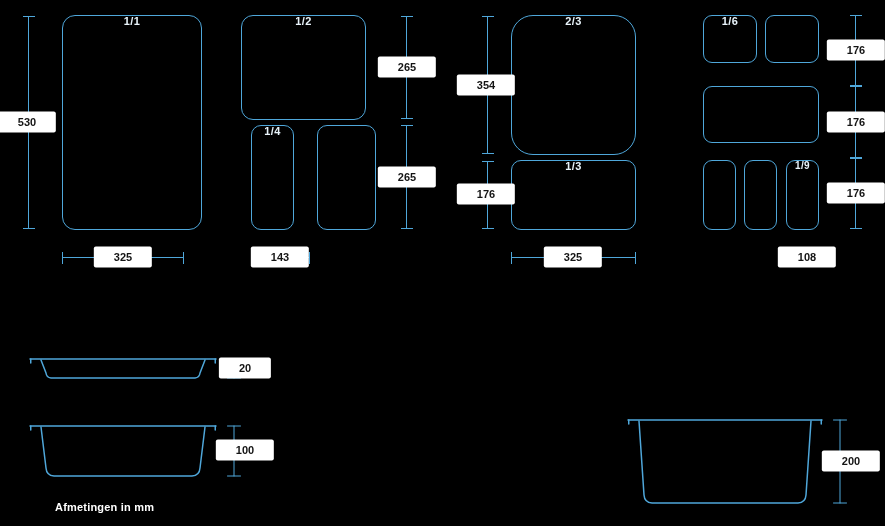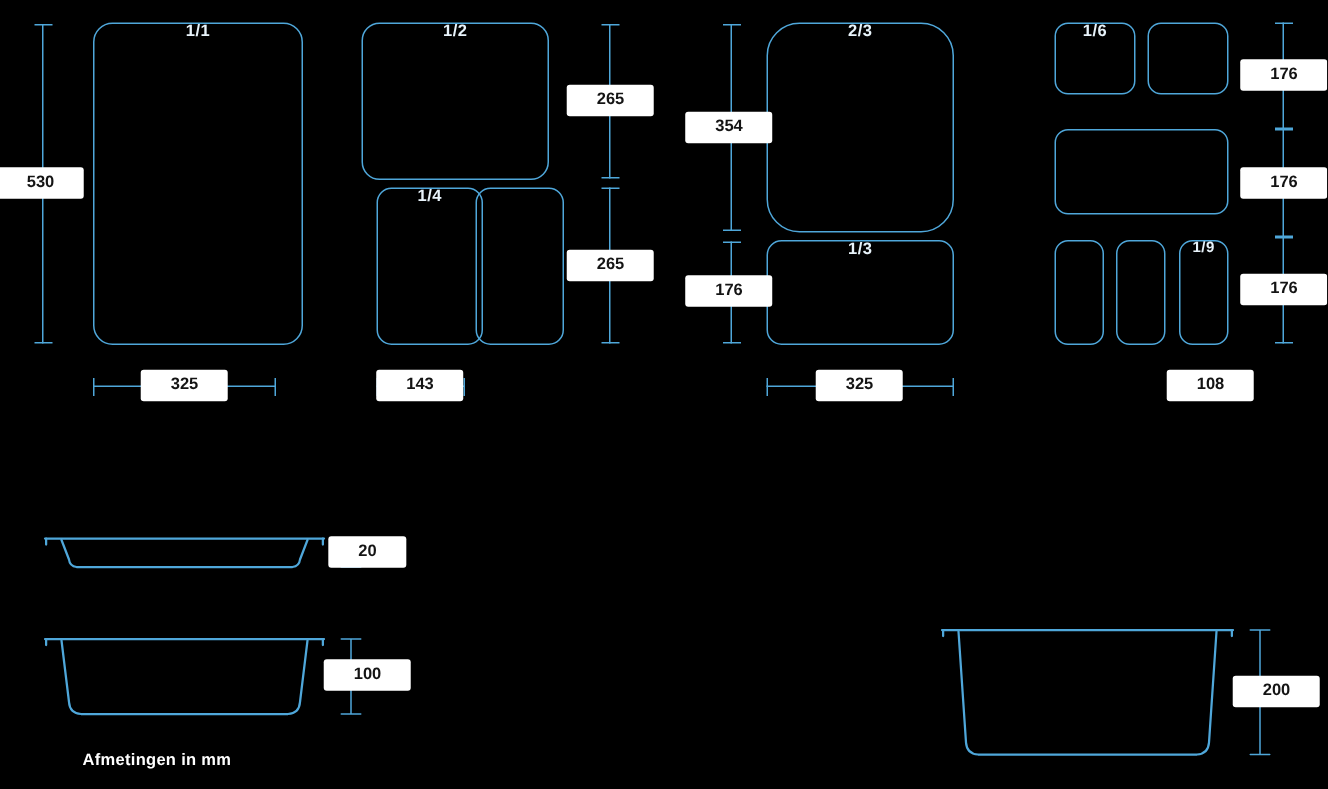--- a/index.html
+++ b/index.html
@@ -76,21 +76,21 @@
       <span class="pan-label">1/1</span>
     </div>
     <div class="hdim" style="left:62px;top:257px;width:122px"></div>
     <div class="chip" style="left:123px;top:257px">325</div>
   </div>
 
   <div>
     <div class="pan" style="left:241px;top:15px;width:125px;height:105px;border-radius:12px">
       <span class="pan-label">1/2</span>
     </div>
-    <div class="pan" style="left:251px;top:125px;width:71px;height:105px;border-radius:10px">
+    <div class="pan" style="left:251px;top:125px;width:43px;height:105px;border-radius:10px">
       <span class="pan-label">1/4</span>
     </div>
     <div class="pan" style="left:317px;top:125px;width:59px;height:105px;border-radius:10px"></div>
     <div class="vdim" style="left:406px;top:16px;height:103px"></div>
     <div class="chip" style="left:407px;top:67px">265</div>
     <div class="vdim" style="left:406px;top:125px;height:104px"></div>
     <div class="chip" style="left:407px;top:177px">265</div>
     <div class="hdim" style="left:251px;top:257px;width:59px"></div>
     <div class="chip" style="left:280px;top:257px">143</div>
   </div>

